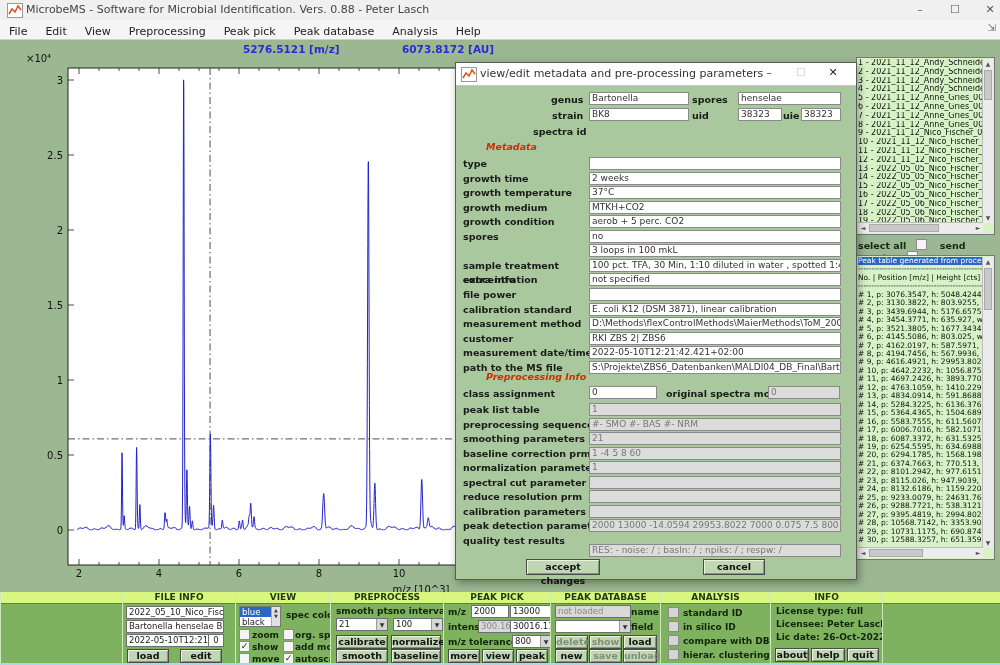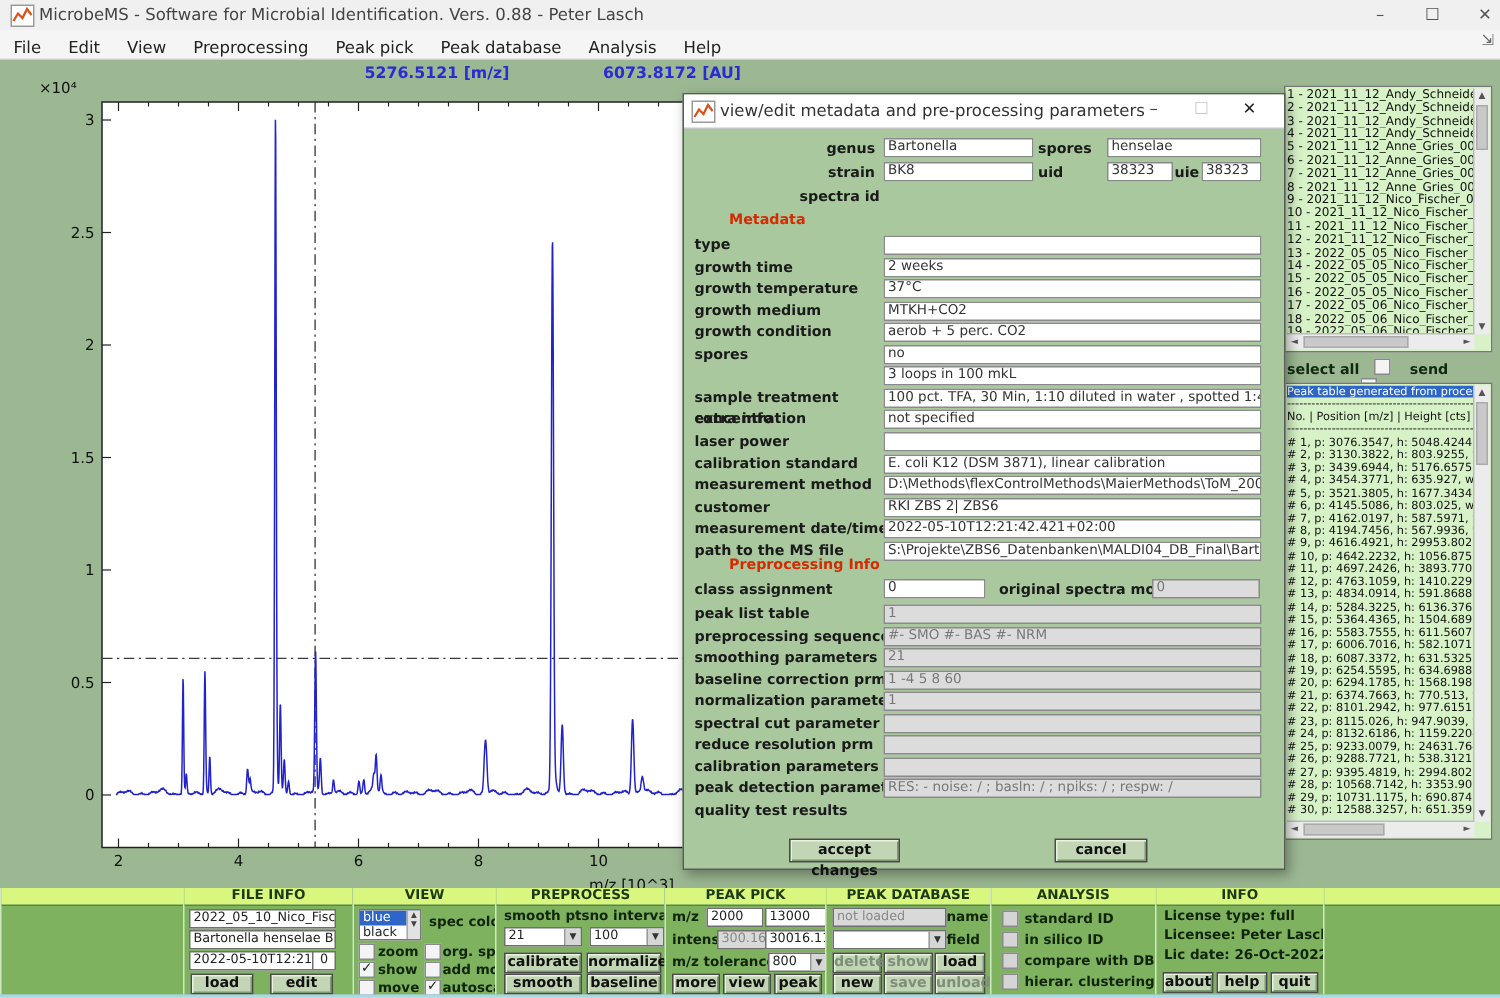--- a/index.html
+++ b/index.html
@@ -37,21 +37,21 @@
   #selrow{left:858px;top:239px;width:140px;height:12px;font-size:9.5px;font-weight:bold;color:#102a10;}
   .cb{display:inline-block;width:9px;height:9px;background:#f4f4f4;border:1px solid #8a8a8a;vertical-align:-1px;
       font-size:9px;line-height:8px;text-align:center;color:#222;}
   .cb.gray{background:#d5d5d5;}
   
   #dialog{left:455px;top:62px;width:400px;height:516px;background:#a9c89e;border:1px solid #5a5a5a;
           box-shadow:2px 3px 8px rgba(0,0,0,0.35);}
   #dlg-title{position:absolute;left:0;top:0;right:0;height:22px;background:#fff;border-bottom:1px solid #c7c7c7;}
   #dlg-title .t{position:absolute;left:24px;top:4px;font-size:11px;color:#333;}
   .dlg-lbl{position:absolute;font-size:9.5px;font-weight:bold;color:#1a1a1a;white-space:nowrap;}
-  .dlg-red{position:absolute;font-size:9.5px;font-weight:bold;color:#d42b00;}
+  .dlg-red{position:absolute;font-size:9.5px;font-weight:bold;color:#d42b00;font-style:italic;}
   .fld{position:absolute;height:11px;background:#fff;border:1px solid #8a8a8a;font-size:9px;line-height:11px;
        color:#333;padding:0 2px;white-space:nowrap;overflow:hidden;}
   .fld.dis{background:#dcdcdc;color:#777;}
   .btn{position:absolute;background:#c2d6b6;border:1px solid #4a4a4a;
        box-shadow:inset 1px 1px 0 #e9f4dd,inset -1px -1px 0 #7b9a6e;
        font-size:9.5px;font-weight:bold;color:#111;text-align:center;}
   .btn.dis{color:#7d8f79;}
   
   #toolbar{left:0;top:592px;width:894px;height:71px;}
   .sec{position:absolute;top:0;height:71px;border-right:1px solid #55864a;border-left:1px solid #cfe8c0;background:#7fb25e;}
@@ -335,21 +335,21 @@
       <span class="dlg-lbl" style="left: 7px; top: 153.2px;">growth condition</span>
       <div class="fld" style="left: 133px; top: 152.2px; width: 246px;">aerob + 5 perc. CO2</div>
       <span class="dlg-lbl" style="left: 7px; top: 167.75px;">spores</span>
       <div class="fld" style="left: 133px; top: 166.75px; width: 246px;">no</div>
       <span class="dlg-lbl" style="left: 7px; top: 182.3px; margin-top: 29px;">concentration</span>
       <div class="fld" style="left: 133px; top: 181.3px; width: 246px;">3 loops in 100 mkL</div>
       <span class="dlg-lbl" style="left: 7px; top: 196.85px;">sample treatment</span>
       <div class="fld" style="left: 133px; top: 195.85px; width: 246px;">100 pct. TFA, 30 Min, 1:10 diluted in water , spotted 1:4 with matrix (12 g/L H</div>
       <span class="dlg-lbl" style="left: 7px; top: 211.4px;">extra info</span>
       <div class="fld" style="left: 133px; top: 210.4px; width: 246px;">not specified</div>
-      <span class="dlg-lbl" style="left: 7px; top: 225.95px;">laser power</span>
+      <span class="dlg-lbl" style="left: 7px; top: 225.95px;">file power</span>
       <div class="fld" style="left: 133px; top: 224.95px; width: 246px;"></div>
       <span class="dlg-lbl" style="left: 7px; top: 240.5px;">calibration standard</span>
       <div class="fld" style="left: 133px; top: 239.5px; width: 246px;">E. coli K12 (DSM 3871), linear calibration</div>
       <span class="dlg-lbl" style="left: 7px; top: 255.05px;">measurement method</span>
       <div class="fld" style="left: 133px; top: 254.05px; width: 246px;">D:\Methods\flexControlMethods\MaierMethods\ToM_200ns_20190404_gesich</div>
       <span class="dlg-lbl" style="left: 7px; top: 269.6px;">customer</span>
       <div class="fld" style="left: 133px; top: 268.6px; width: 246px;">RKI ZBS 2| ZBS6</div>
       <span class="dlg-lbl" style="left: 7px; top: 284.15px;">measurement date/time</span>
       <div class="fld" style="left: 133px; top: 283.15px; width: 246px;">2022-05-10T12:21:42.421+02:00</div>
       <span class="dlg-lbl" style="left: 7px; top: 298.7px;">path to the MS file</span>
@@ -376,21 +376,21 @@
       <div class="fld dis" style="left: 133px; top: 398.2px; width: 246px;">1</div>
       <span class="dlg-lbl" style="left: 7px; top: 413.75px;">spectral cut parameter</span>
       <div class="fld dis" style="left: 133px; top: 412.75px; width: 246px;"></div>
       <span class="dlg-lbl" style="left: 7px; top: 428.3px;">reduce resolution prm</span>
       <div class="fld dis" style="left: 133px; top: 427.3px; width: 246px;"></div>
       <span class="dlg-lbl" style="left: 7px; top: 442.85px;">calibration parameters</span>
       <div class="fld dis" style="left: 133px; top: 441.85px; width: 246px;"></div>
       <span class="dlg-lbl" style="left: 7px; top: 457.4px;">peak detection parameters</span>
       <div class="fld dis" style="left: 133px; top: 456.4px; width: 246px;">2000 13000 -14.0594 29953.8022 7000 0.075 7.5 800 1 30</div>
       <span class="dlg-lbl" style="left: 7px; top: 471.95px;">quality test results</span>
-      <div class="fld dis" style="left: 133px; top: 456px; width: 246px;">RES:  - noise:  / ; basln:  / ; npiks:  / ; respw:  /</div>
+      <div class="fld dis" style="left: 133px; top: 481px; width: 246px;">RES:  - noise:  / ; basln:  / ; npiks:  / ; respw:  /</div>
     </div>
 
   <div class="btn" style="left:70px;top:496px;width:72px;height:14px;line-height:14px">accept changes</div>
   <div class="btn" style="left:247px;top:496px;width:60px;height:14px;line-height:14px">cancel</div>
 </div>
 
 <div class="abs" id="toolbar">
 
   <div class="sec" style="left:0;width:121px">
       <div class="sec-h"></div>

